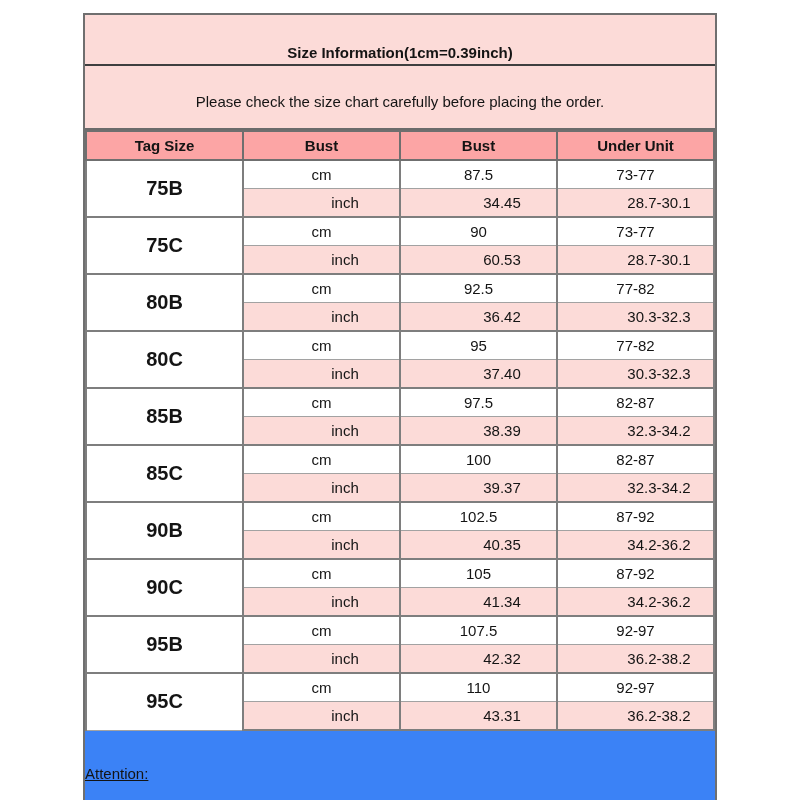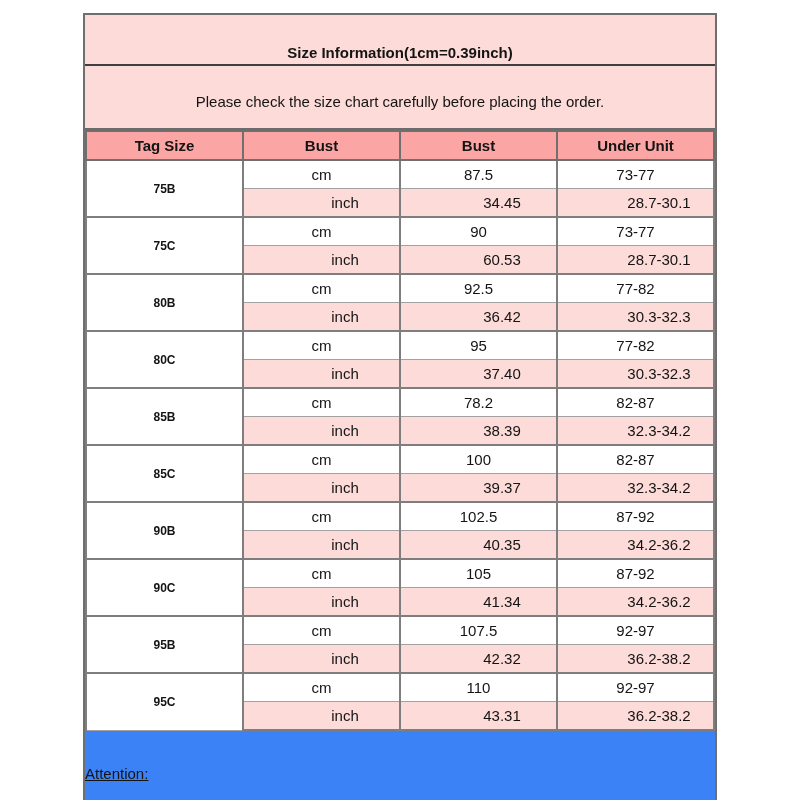--- a/index.html
+++ b/index.html
@@ -66,21 +66,21 @@
   }
   table.size-table td {
     height: 25px;
     border: 2px solid #7e7e7e;
     text-align: center;
     vertical-align: middle;
     background: #ffffff;
   }
   table.size-table td.tag {
     font-weight: bold;
-    font-size: 12px;
+    font-size: 20px;
     background: #ffffff;
   }
   table.size-table tr.r-cm td { border-bottom: 1px solid #a2a2a2; }
   table.size-table tr.r-inch td { border-top: 1px solid #a2a2a2; }
   table.size-table tr.r-inch td { background: #fcdbd8; padding-left: 48px; }
   .attention {
     flex: 1;
     box-sizing: border-box;
     padding: 33px 8px 0 0;
     font-size: 15px;
@@ -154,21 +154,21 @@
         </tr>
         <tr class="r-inch">
           <td>inch</td>
           <td>37.40</td>
           <td>30.3-32.3</td>
         </tr>
 
         <tr class="r-cm">
           <td class="tag" rowspan="2">85B</td>
           <td>cm</td>
-          <td>78.2</td>
+          <td>97.5</td>
           <td>82-87</td>
         </tr>
         <tr class="r-inch">
           <td>inch</td>
           <td>38.39</td>
           <td>32.3-34.2</td>
         </tr>
 
         <tr class="r-cm">
           <td class="tag" rowspan="2">85C</td>

